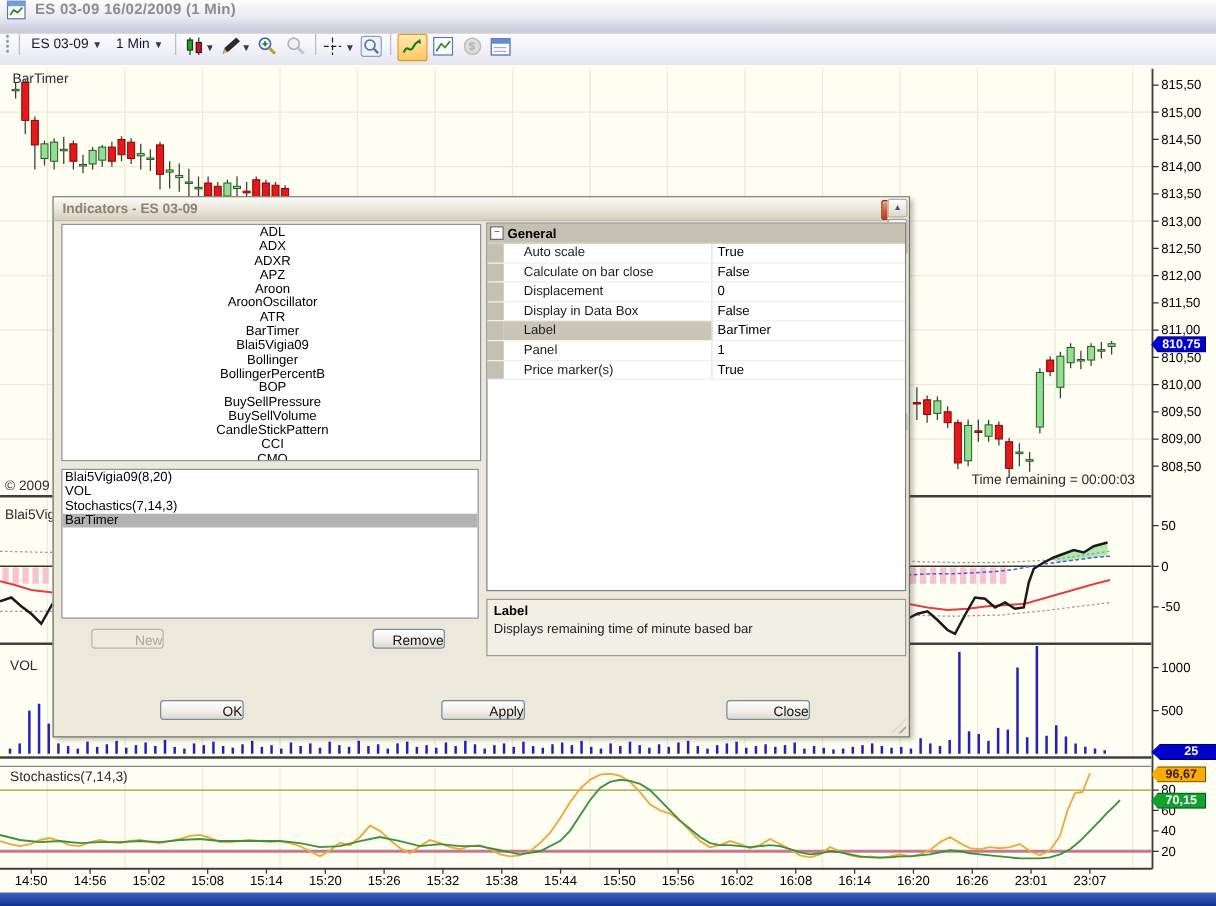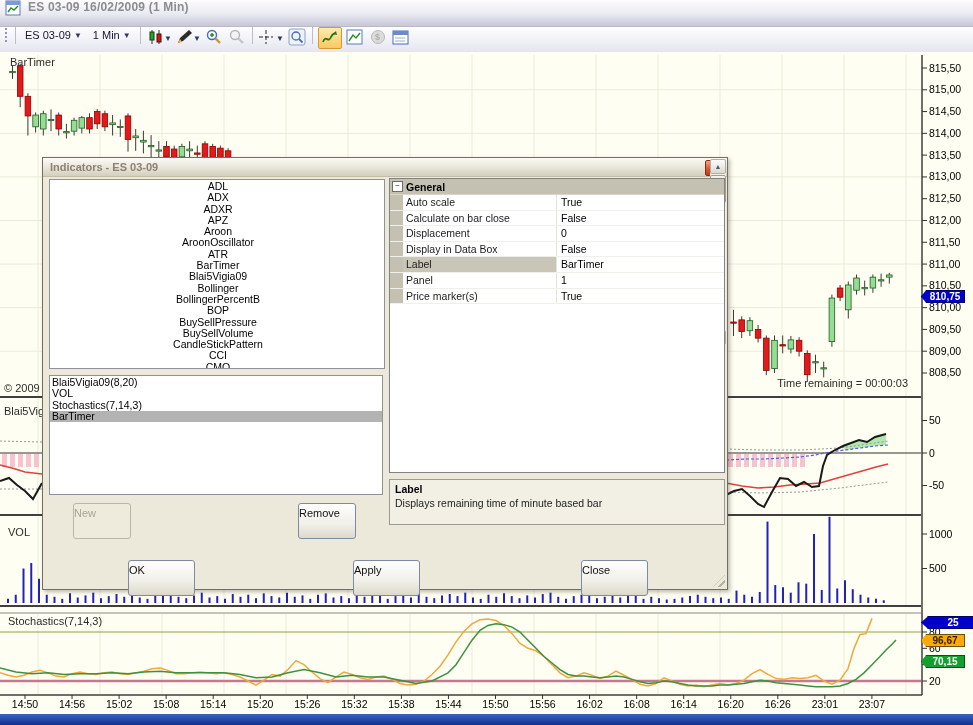--- a/index.html
+++ b/index.html
@@ -19,21 +19,21 @@
   .tbtn{display:flex;align-items:center;gap:3px;font-size:11px;color:#15152e;padding:2px 4px;border-radius:2px;cursor:default;}
   .caret{font-size:8px;color:#2c3a5e;}
   .ibtn{display:flex;align-items:center;justify-content:center;width:20px;height:20px;border-radius:2px;}
   .ibtn.wide{width:26px;}
   .ibtn.active{background:linear-gradient(#ffeab0,#ffc860);border:1px solid #d99a2b;width:22px;height:20px;}
   
   #chart{position:absolute;left:0;top:52px;}
   #markers{position:absolute;left:0;top:0;}
   .pmark{position:absolute;height:13px;display:flex;align-items:center;justify-content:center;
     font-size:10px;font-weight:bold;clip-path:polygon(0 50%,12% 0,100% 0,100% 100%,12% 100%);
-    padding:0 2px 0 6px;box-sizing:border-box;margin-top:21px;}
+    padding:0 2px 0 6px;box-sizing:border-box;}
   #bluebar{position:absolute;left:0;top:714px;width:973px;height:11px;
     background:linear-gradient(#3c64c4,#12308e);}
   
   #dlg{position:absolute;left:42px;top:157px;width:686px;height:433px;background:#ece9da;
     border:1px solid #716f63;box-shadow:2px 2px 4px rgba(60,60,50,.35);box-sizing:border-box;font-size:10.5px;}
   #dlgTitle{position:absolute;left:0;top:0;right:0;height:18px;
     background:linear-gradient(#fcfbf8,#e6e2d4 60%,#d4cfbf);border-bottom:1px solid #c2bdab;
     color:#8d8271;font-weight:bold;font-size:11px;line-height:18px;padding-left:7px;}
   #dlgClose{position:absolute;right:4px;top:2px;width:16px;height:14px;border-radius:2px;
     background:linear-gradient(#f2a489,#d85a35 55%,#b93a17);border:1px solid #8d2c10;
@@ -43,34 +43,34 @@
   #selList{left:6px;top:217px;width:334px;height:120px;padding:1px 0 0 2px;box-sizing:border-box;}
   .li{height:11.3px;white-space:nowrap;color:#000;}
   .li.sel{background:#b3b3b3;margin-left:-2px;padding-left:2px;}
   
   #sb{position:absolute;right:1px;top:1px;width:16px;height:186px;background:#f0eee5;}
   .sbBtn{position:absolute;left:0;width:16px;height:15px;background:linear-gradient(#fdfdfc,#dcd9cc);
     border:1px solid #b3b0a1;border-radius:2px;box-sizing:border-box;color:#44597f;
     font-size:7px;text-align:center;line-height:13px;}
   #sbThumb{position:absolute;left:0;top:16px;width:16px;height:28px;background:linear-gradient(#f2f1ec,#d7d4c6);
     border:1px solid #a39f8f;border-radius:2px;box-sizing:border-box;}
-  .btn{position:absolute;height:36px;background:linear-gradient(#fefefe,#f0efe8 60%,#dddacb);
+  .btn{position:absolute;height:16px;background:linear-gradient(#fefefe,#f0efe8 60%,#dddacb);
     border:1px solid #7d8aa5;border-radius:3px;font-size:11px;color:#111;
-    text-align:left;line-height:18px;box-sizing:border-box;}
+    text-align:right;line-height:18px;box-sizing:border-box;}
   .btn.disabled{border-color:#bab6a7;color:#a8a496;background:#eeebdd;}
   
   #pgrid{position:absolute;left:346px;top:20px;width:336px;height:295px;background:#fff;
     border:1px solid #828282;box-sizing:border-box;}
   .pgHead{height:15px;background:#c4c1b2;display:flex;align-items:center;border-bottom:1px solid #d9d6c9;}
   .pgBox{width:9px;height:9px;background:#fff;border:1px solid #6e6e64;margin:0 3px 0 2px;
     font-size:8px;line-height:7px;text-align:center;color:#333;}
   .pgHead b{font-size:10.5px;}
   .pgRow{height:14.6px;display:flex;border-bottom:1px solid #f0f0ea;}
   .pgGut{width:13px;background:#c4c1b2;flex:none;}
-  .pgName{width:150px;flex:none;padding-left:3px;border-right:1px solid #e4e4dc;line-height:14px;
+  .pgName{width:150px;flex:none;padding-left:16px;border-right:1px solid #e4e4dc;line-height:14px;
     color:#1c1c1c;overflow:hidden;white-space:nowrap;}
   .pgVal{flex:1;padding-left:4px;font-weight:normal;line-height:14px;white-space:nowrap;}
   .pgRow.selrow .pgName{background:#c9c6b7;}
   #pgDesc{position:absolute;left:346px;top:321px;width:336px;height:46px;background:#f2f0e4;
     border:1px solid #9a9a90;box-sizing:border-box;padding:3px 5px;}
   #pgDesc b{font-size:10.5px;}
   #pgDesc div{font-size:10.5px;color:#222;margin-top:2px;}
   #dlgGrip{position:absolute;right:2px;bottom:2px;width:12px;height:12px;
     background:repeating-linear-gradient(-45deg,transparent 0 3px,#b6b2a0 3px 5px);
     clip-path:polygon(100% 0,100% 100%,0 100%);}

